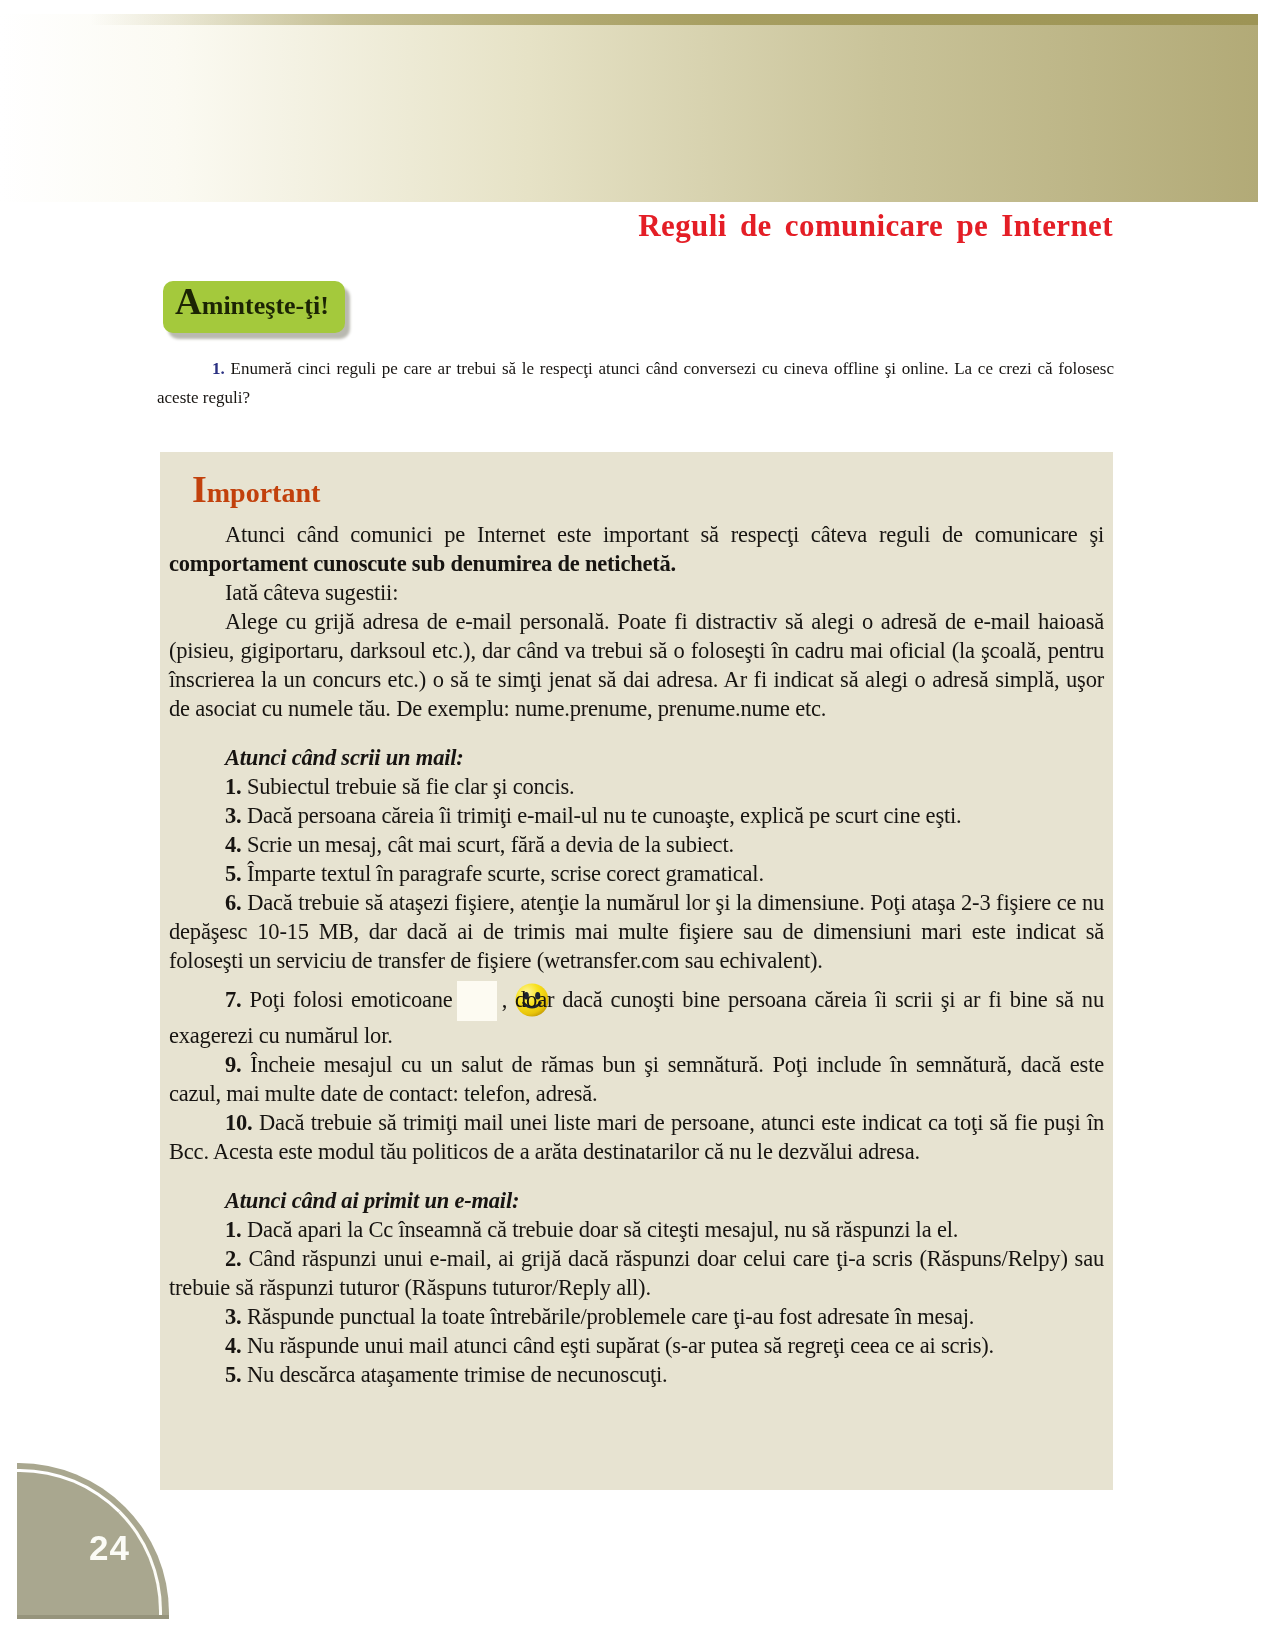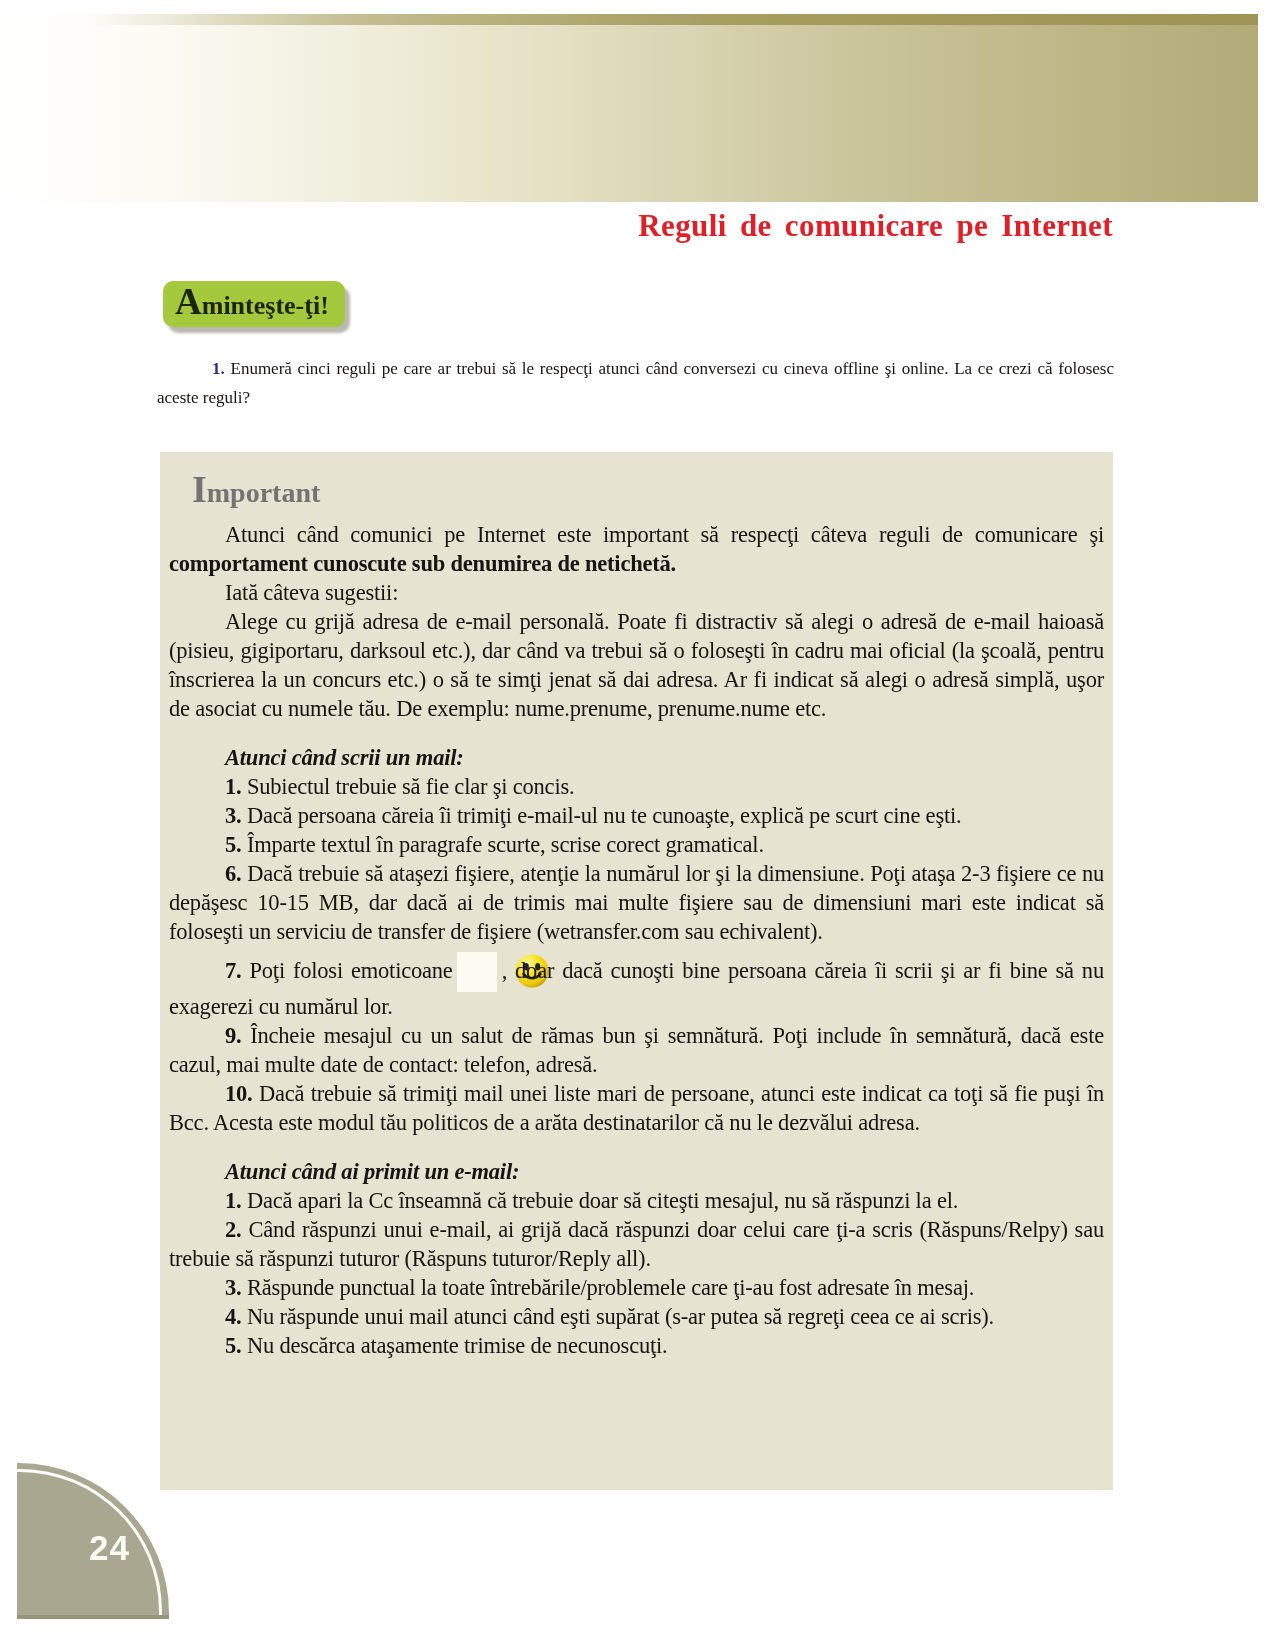--- a/index.html
+++ b/index.html
@@ -21,40 +21,40 @@
   
   .page-title{
     position:absolute;left:160px;top:208px;width:953px;
     text-align:right;font-size:31px;font-weight:bold;color:#e41e26;
     letter-spacing:.4px;word-spacing:5px;
   }
   
   .badge{
     position:absolute;left:163px;top:281px;
     background:#a4c93c;border-radius:10px;
-    padding:1px 16px 5px 12px;
+    padding:1px 16px 11px 12px;
     box-shadow:5px 6px 3px #b9b9b0;
     color:#1c2404;font-weight:bold;white-space:nowrap;
   }
   .badge .initial{font-size:37px;line-height:40px;}
   .badge .rest{font-size:26px;}
   
   .intro{
     position:absolute;left:157px;top:337px;width:957px;
     font-size:17px;line-height:29px;text-align:justify;text-indent:55px;
   }
   .num-blue{color:#2b3182;font-weight:bold;}
   
   .imp-box{
     position:absolute;left:160px;top:452px;width:953px;height:1038px;
     background:#e7e3d1;box-sizing:border-box;
     padding:18px 9px 0 9px;overflow:hidden;
   }
   .imp-head{
-    margin:0 0 8px 23px;color:#737373;font-weight:bold;
+    margin:0 0 8px 23px;color:#c2410c;font-weight:bold;
     font-size:28px;line-height:38px;
   }
   .imp-head .initial{font-size:38px;}
   .bp{
     margin:0;font-size:22.5px;line-height:29px;
     text-align:justify;text-indent:56px;color:#171411;
     letter-spacing:-0.2px;
   }
   .bp b{font-weight:bold;}
   .section-head{
@@ -104,20 +104,21 @@
   <p class="bp"><span>Atunci când comunici pe Internet este important să respecţi câteva reguli de comunicare şi</span> <b>comportament cunoscute sub denumirea de netichetă.</b></p>
 
   <p class="bp">Iată câteva sugestii:</p>
 
   <p class="bp">Alege cu grijă adresa de e-mail personală. Poate fi distractiv să alegi o adresă de e-mail haioasă (pisieu, gigiportaru, darksoul etc.), dar când va trebui să o foloseşti în cadru mai oficial (la şcoală, pentru înscrierea la un concurs etc.) o să te simţi jenat să dai adresa. Ar fi indicat să alegi o adresă simplă, uşor de asociat cu numele tău. De exemplu: nume.prenume, prenume.nume etc.</p>
 
   <p class="bp section-head">Atunci când scrii un mail:</p>
 
   <p class="bp"><b>1.</b> <span>Subiectul trebuie să fie clar şi concis.</span></p>
   <p class="bp"><b>3.</b> <span>Dacă persoana căreia îi trimiţi e-mail-ul nu te cunoaşte, explică pe scurt cine eşti.</span></p>
+  <p class="bp"><b>4.</b> <span>Scrie un mesaj, cât mai scurt, fără a devia de la subiect.</span></p>
   <p class="bp"><b>5.</b> <span>Împarte textul în paragrafe scurte, scrise corect gramatical.</span></p>
   <p class="bp"><b>6.</b> <span>Dacă trebuie să ataşezi fişiere, atenţie la numărul lor şi la dimensiune. Poţi ataşa 2-3 fişiere ce nu depăşesc 10-15 MB, dar dacă ai de trimis mai multe fişiere sau de dimensiuni mari este indicat să foloseşti un serviciu de transfer de fişiere (wetransfer.com sau echivalent).</span></p>
 
   <p class="bp item7"><b>7.</b> <span>Poţi folosi emoticoane</span><span class="smiley-chip"><svg width="36" height="36" viewBox="0 0 38 38">
           <defs>
             <radialGradient id="smg" cx="35%" cy="28%" r="78%">
               <stop offset="0%" stop-color="#fff6a0"></stop>
               <stop offset="45%" stop-color="#f8e11c"></stop>
               <stop offset="82%" stop-color="#e9c50a"></stop>
               <stop offset="100%" stop-color="#c39b05"></stop>

